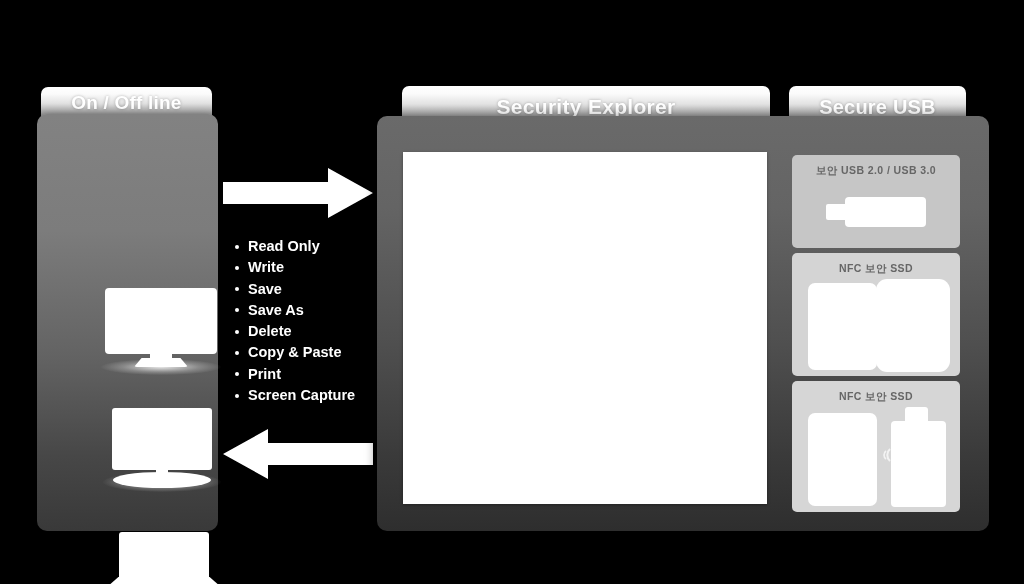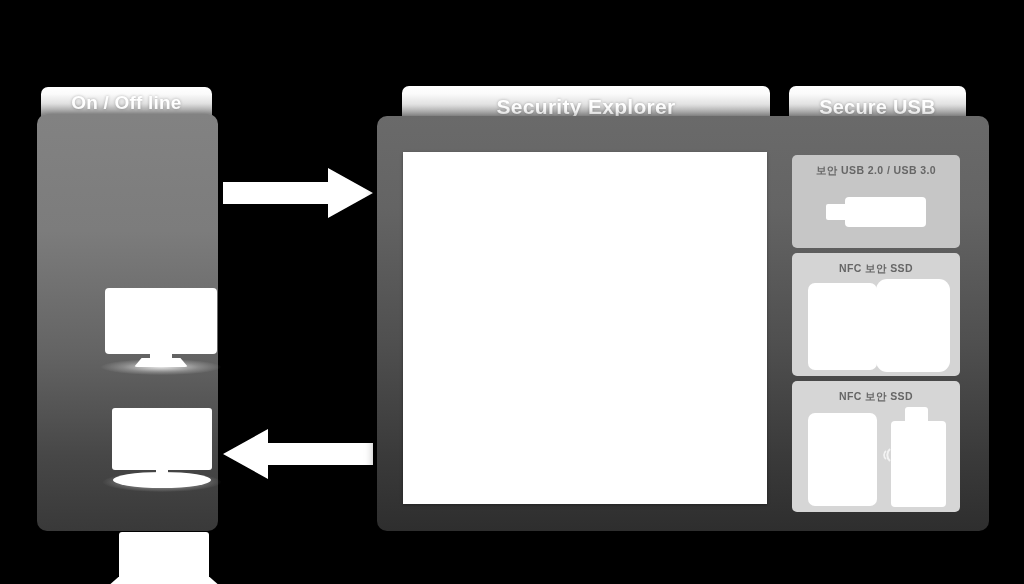--- a/index.html
+++ b/index.html
@@ -231,20 +231,30 @@
 
       <div class="lid"></div>
       <div class="base"></div>
     </div>
   </div>
 
   <div class="arrow" id="arrow-right"></div>
 
   <div class="arrow" id="arrow-left"></div>
 
+  <ul id="permissions">
+    <li>Read Only</li>
+    <li>Write</li>
+    <li>Save</li>
+    <li>Save As</li>
+    <li>Delete</li>
+    <li>Copy &amp; Paste</li>
+    <li>Print</li>
+    <li>Screen Capture</li>
+  </ul>
 
   <div class="panel" id="panel-explorer"></div>
 
   <div id="explorer-canvas"></div>
 
   <div class="usb-card" id="usb-card-1">
     <div class="usb-title">보안 USB 2.0  /  USB 3.0</div>
     <div id="usb-stick">
       <div class="connector"></div>
       <div class="body"></div>

